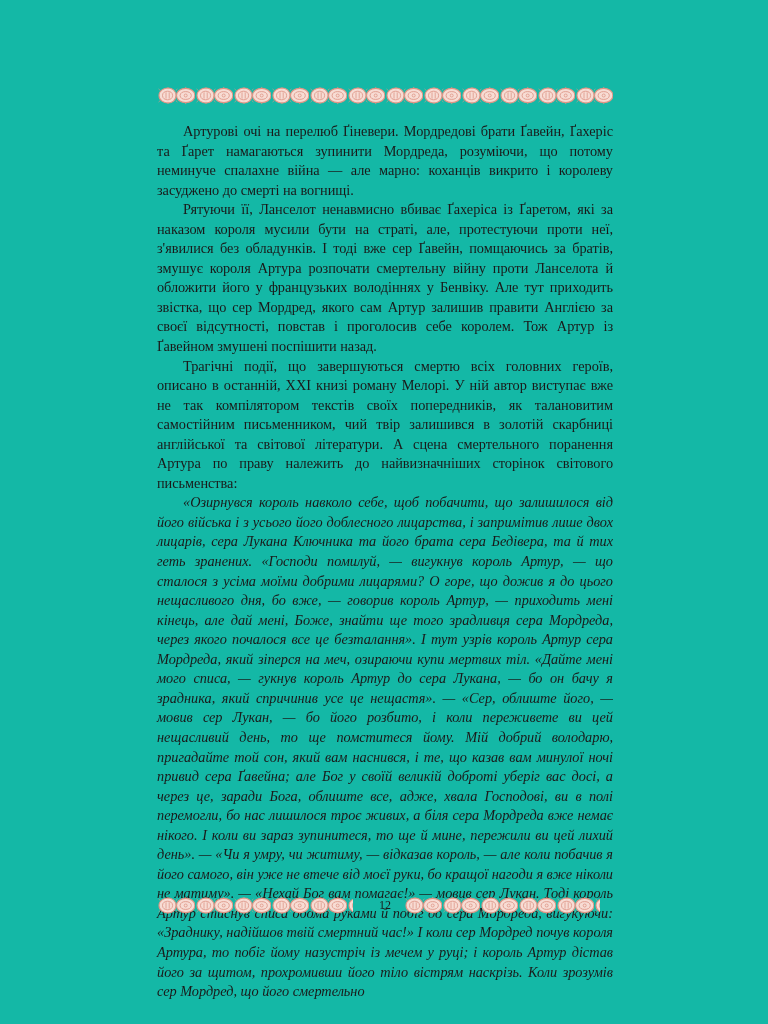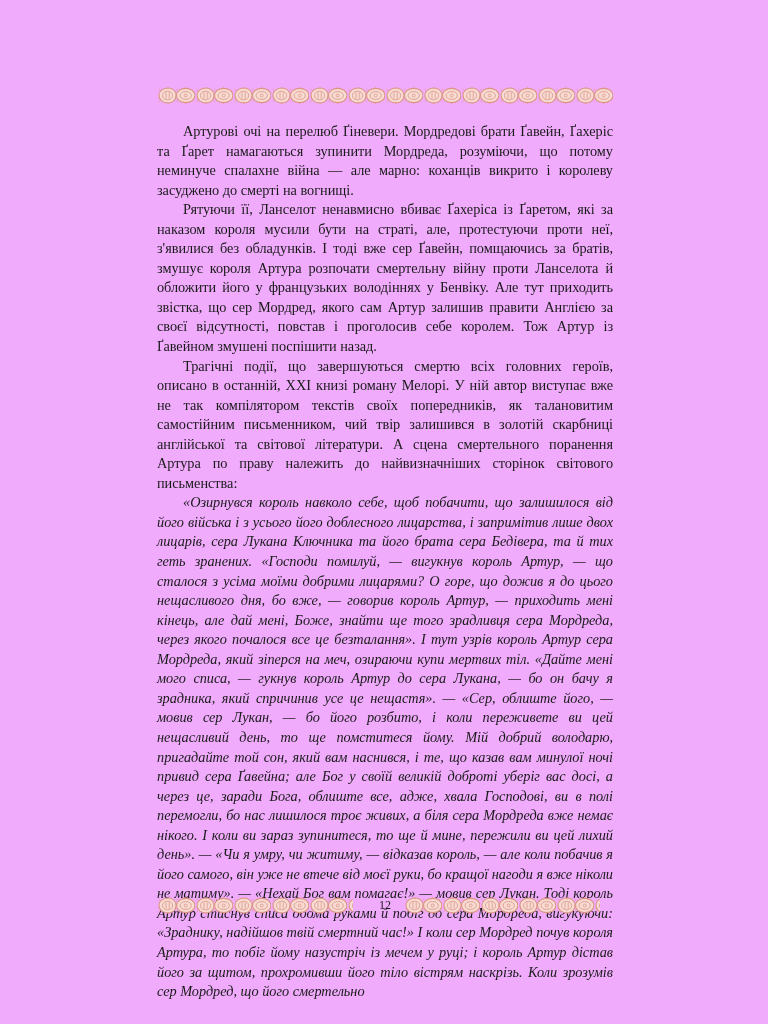--- a/index.html
+++ b/index.html
@@ -14,21 +14,21 @@
     font-family: "Liberation Serif", "DejaVu Serif", serif;
     color: #1a1a1a;
     position: relative;
   }
 
   .page {
     position: absolute;
     left: 0; top: 0;
     width: 768px;
     height: 1024px;
-    background: #f0abfc;
+    background: #14b8a6;
   }
 
   .content {
     position: absolute;
     left: 157px;
     top: 86px;
     width: 456px;
   }
 
   

